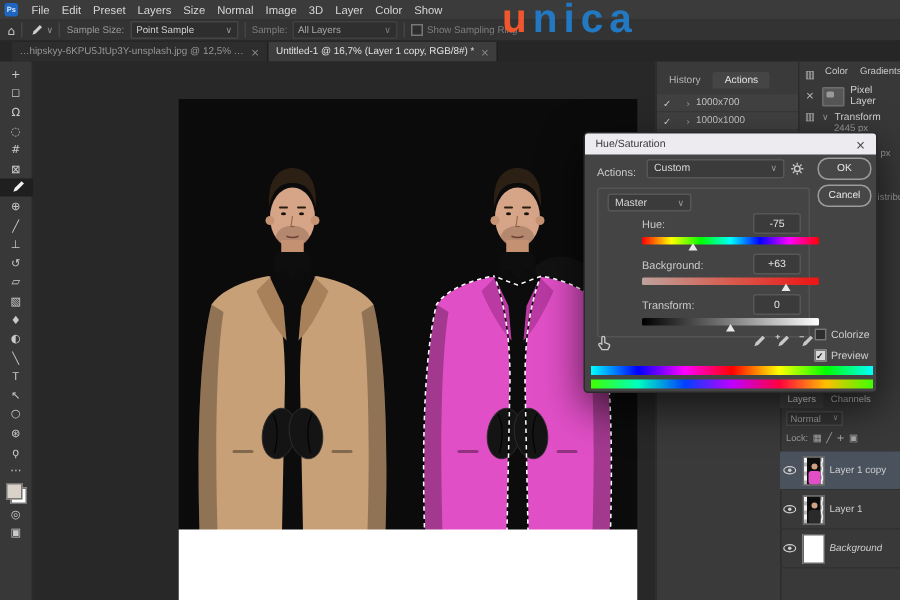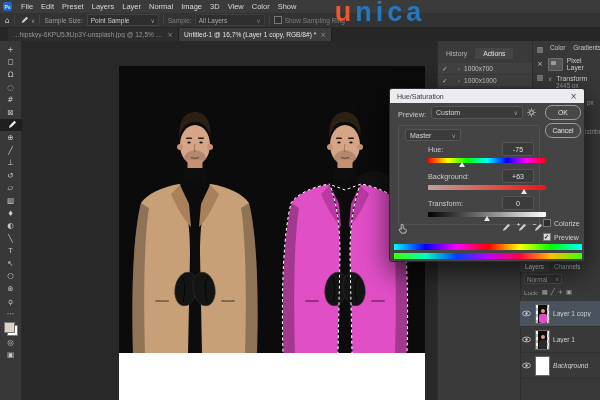--- a/index.html
+++ b/index.html
@@ -129,25 +129,25 @@
 <body>
 
 <div class="screen">
 
   <div class="abs menu-bar">
     <div class="ps-logo">Ps</div>
     <span class="menu-item">File</span>
     <span class="menu-item">Edit</span>
     <span class="menu-item">Preset</span>
     <span class="menu-item">Layers</span>
-    <span class="menu-item">Layer</span>
+    <span class="menu-item">Size</span>
     <span class="menu-item">Normal</span>
     <span class="menu-item">Image</span>
     <span class="menu-item">3D</span>
-    <span class="menu-item">View</span>
+    <span class="menu-item">Layer</span>
     <span class="menu-item">Color</span>
     <span class="menu-item">Show</span>
   </div>
 
   <div class="abs options-bar">
     <span class="glyph" style="margin-left:5px;font-size:8px;color:#c5c5c5;">⌂</span>
     <div class="opt-sep"></div>
     <span style="display:flex;align-items:center;">
       <svg width="9" height="9" viewBox="0 0 10 10">
           <path d="M8.4,0.8 l1.6,1.6 -4.6,4.6 -2.5,0.9 0.9,-2.5 z" fill="#cfcfcf"></path>
@@ -366,21 +366,21 @@
     <span class="thumb t-white"></span>
     <span class="layer-name italic">Background</span>
   </div>
 
   <div class="abs dialog">
     <div class="dlg-title">
       <span class="dlg-title-text">Hue/Saturation</span>
       <span class="dlg-close glyph">×</span>
     </div>
 
-    <span class="dlg-label" style="left:8px;top:21px;">Preview:</span>
+    <span class="dlg-label" style="left:8px;top:21px;">Actions:</span>
     <div class="dlg-select" style="left:41px;top:17px;width:92px;">
       <span>Custom</span>
       <span class="dd-caret glyph">∨</span>
     </div>
     <span class="mini-icon" style="left:137px;top:19px;">
       <svg width="9" height="9" viewBox="0 0 10 10">
           <circle cx="5" cy="5" r="2.1" fill="none" stroke="#c9c9c9" stroke-width="1.1"></circle>
           <path d="M5,0.5 V2 M5,8 V9.5 M0.5,5 H2 M8,5 H9.5 M1.8,1.8 L2.9,2.9 M7.1,7.1 L8.2,8.2 M8.2,1.8 L7.1,2.9 M2.9,7.1 L1.8,8.2" stroke="#c9c9c9" stroke-width="1"></path>
         </svg>
     </span>

